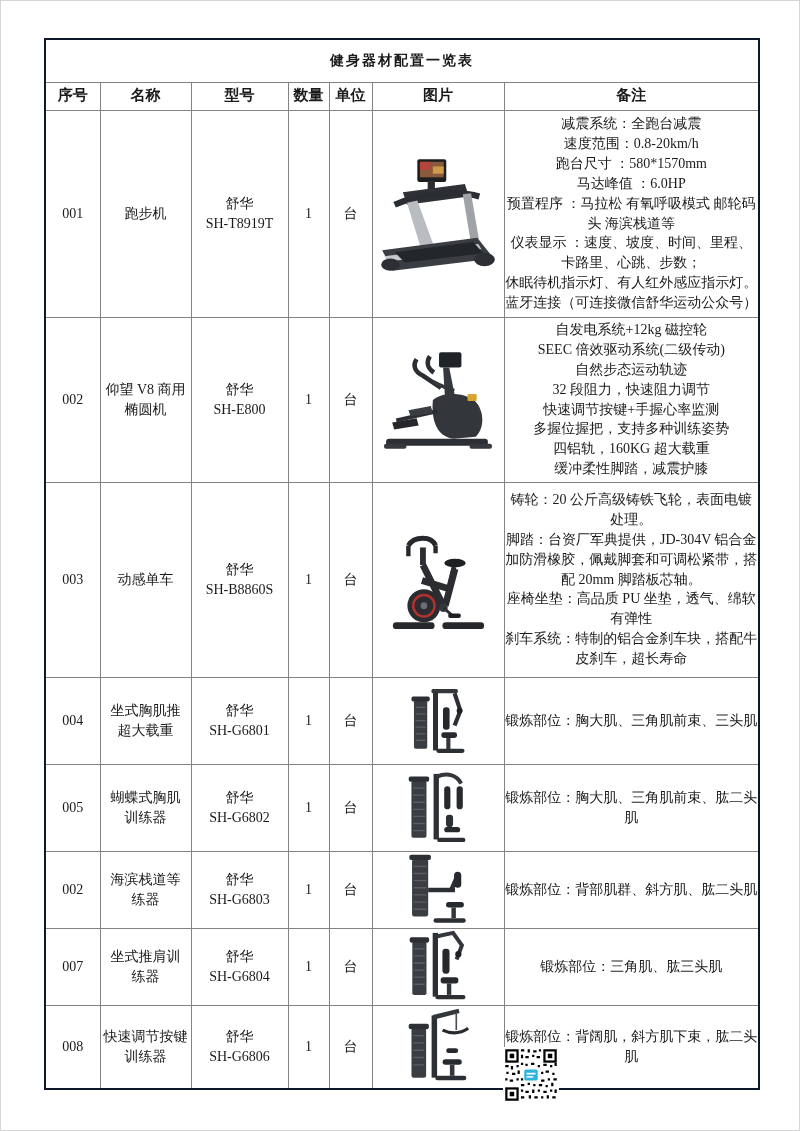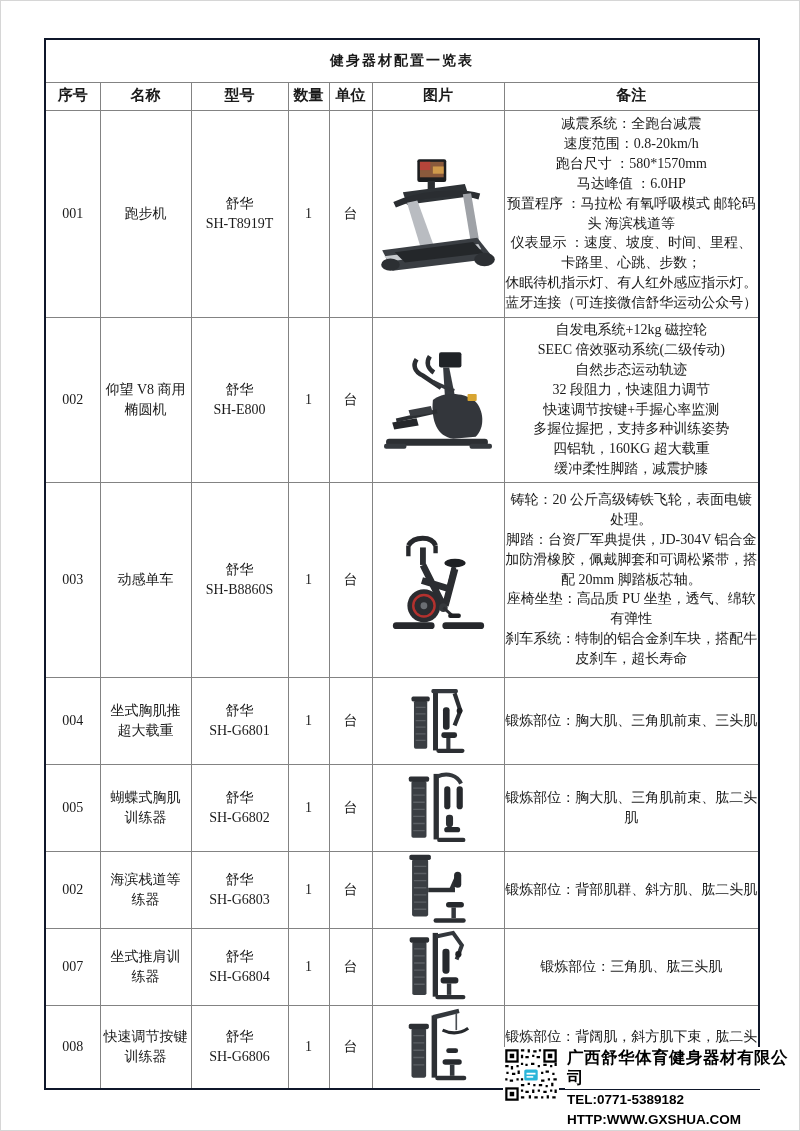--- a/index.html
+++ b/index.html
@@ -369,19 +369,14 @@
                M2 28h2v2H2z M6 29h3v2H6z M12 28h2v2h-2z M16 28h2v2h-2z M34 29h3v2h-3z M40 28h2v2h-2z M45 28h3v2h-3z
                M16 33h3v2h-3z M22 32h2v2h-2z M27 33h2v2h-2z M32 33h3v2h-3z M38 34h2v2h-2z M43 32h2v3h-2z
                M16 38h2v2h-2z M20 39h3v2h-3z M26 38h2v3h-2z M31 38h2v2h-2z M36 39h3v2h-3z M42 38h2v2h-2z M46 38h2v3h-2z
                M16 44h3v2h-3z M23 43h2v3h-2z M28 44h3v2h-3z M34 44h2v2h-2z M39 43h2v3h-2z M44 44h3v2h-3z"></path>
     </g>
     <rect x="19" y="20" width="12" height="10" rx="1.5" fill="#2ab5d9"></rect>
     <rect x="21" y="23" width="8" height="1.6" fill="#ffffff"></rect>
     <rect x="21" y="26" width="6" height="1.4" fill="#ffffff"></rect>
   </svg>
 </div>
-    <div class="wm-lines">
-      <span class="wm-company">广西舒华体育健身器材有限公司</span>
-      <span class="wm-tel">TEL:0771-5389182</span>
-      <span class="wm-url">HTTP:WWW.GXSHUA.COM</span>
-    </div>
   </div>
 </div>
 
 </body></html>

